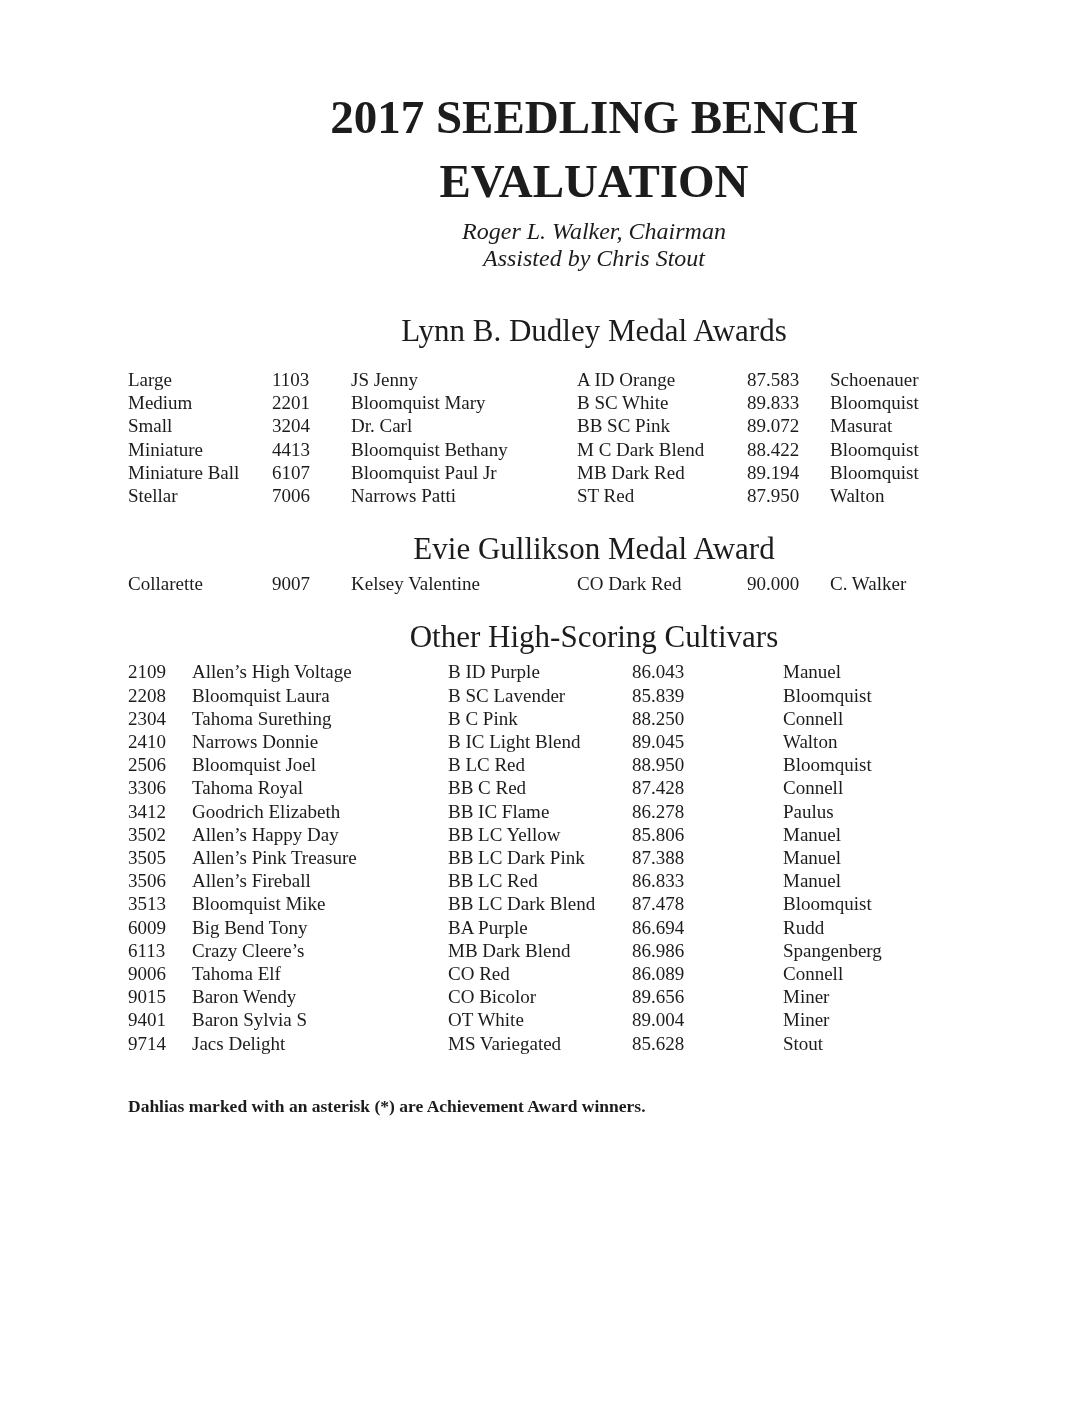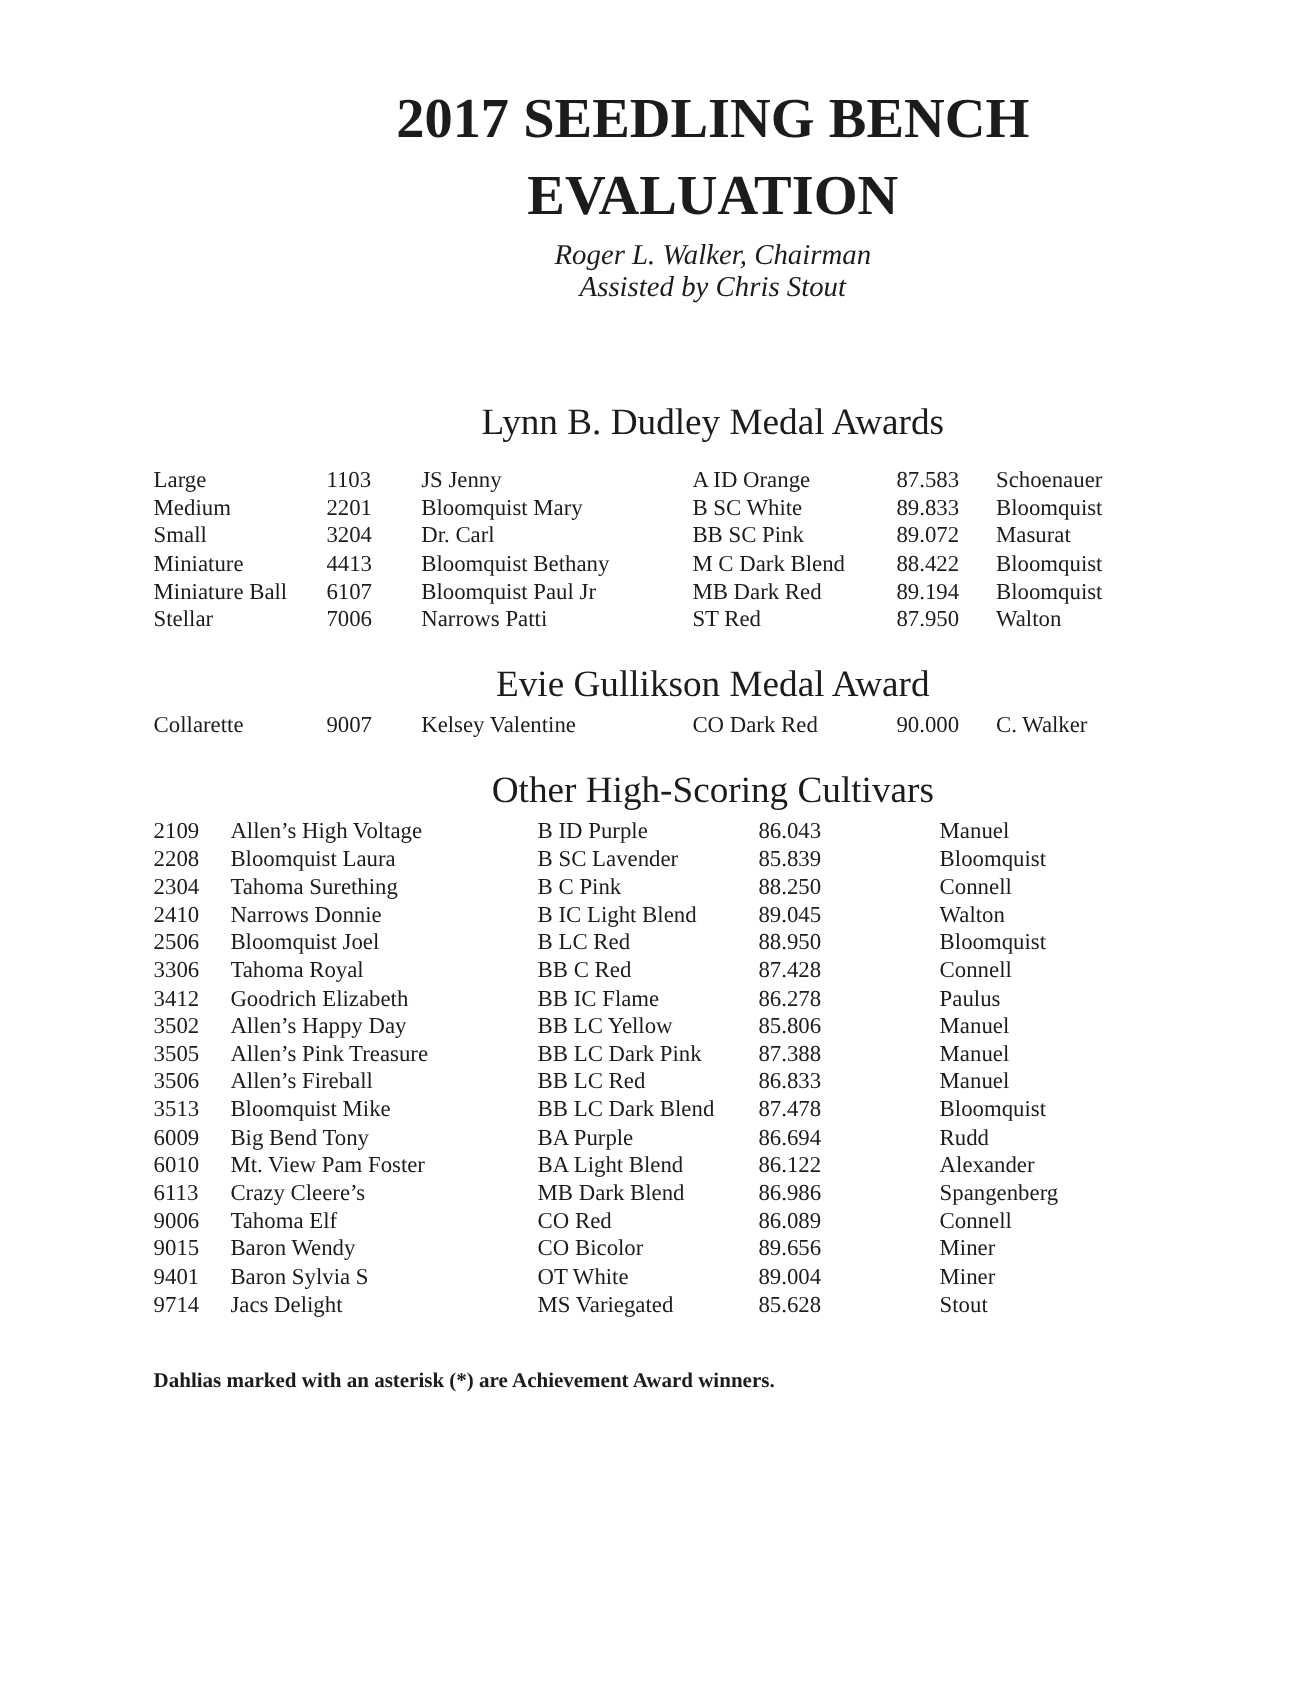--- a/index.html
+++ b/index.html
@@ -13,42 +13,42 @@
     color: var(--text, #1c1c1c);
     font-family: "Liberation Serif", "DejaVu Serif", serif;
     overflow: hidden;
   }
   .content {
     margin-left: 128px;
     width: 932px;
   }
   .title {
     margin: 0;
-    padding-top: 67px;
+    padding-top: 85px;
     font-size: 47px;
     line-height: 64px;
     font-weight: bold;
     text-align: center;
   }
   .title-line { display: block; }
   .byline {
     margin-top: 5px;
     font-style: italic;
     font-size: 24px;
     line-height: 26.5px;
     text-align: center;
   }
   .section-heading {
     margin: 0;
     font-weight: normal;
     font-size: 31px;
     line-height: 40px;
     text-align: center;
   }
-  .h-dudley   { margin-top: 79px; }
+  .h-dudley   { margin-top: 40px; }
   .h-gullikson{ margin-top: 22px; }
   .h-other    { margin-top: 22px; }
   .awards-table {
     border-collapse: collapse;
     table-layout: fixed;
     width: 932px;
     font-size: 19px;
     font-weight: normal;
   }
   .awards-table td {
@@ -259,27 +259,20 @@
             <td>Bloomquist</td>
           </tr>
           <tr>
             <td>6009</td>
             <td>Big Bend Tony</td>
             <td>BA Purple</td>
             <td>86.694</td>
             <td>Rudd</td>
           </tr>
           <tr>
-            <td>6010</td>
-            <td>Mt. View Pam Foster</td>
-            <td>BA Light Blend</td>
-            <td>86.122</td>
-            <td>Alexander</td>
-          </tr>
-          <tr>
             <td>6113</td>
             <td>Crazy Cleere’s</td>
             <td>MB Dark Blend</td>
             <td>86.986</td>
             <td>Spangenberg</td>
           </tr>
           <tr>
             <td>9006</td>
             <td>Tahoma Elf</td>
             <td>CO Red</td>

